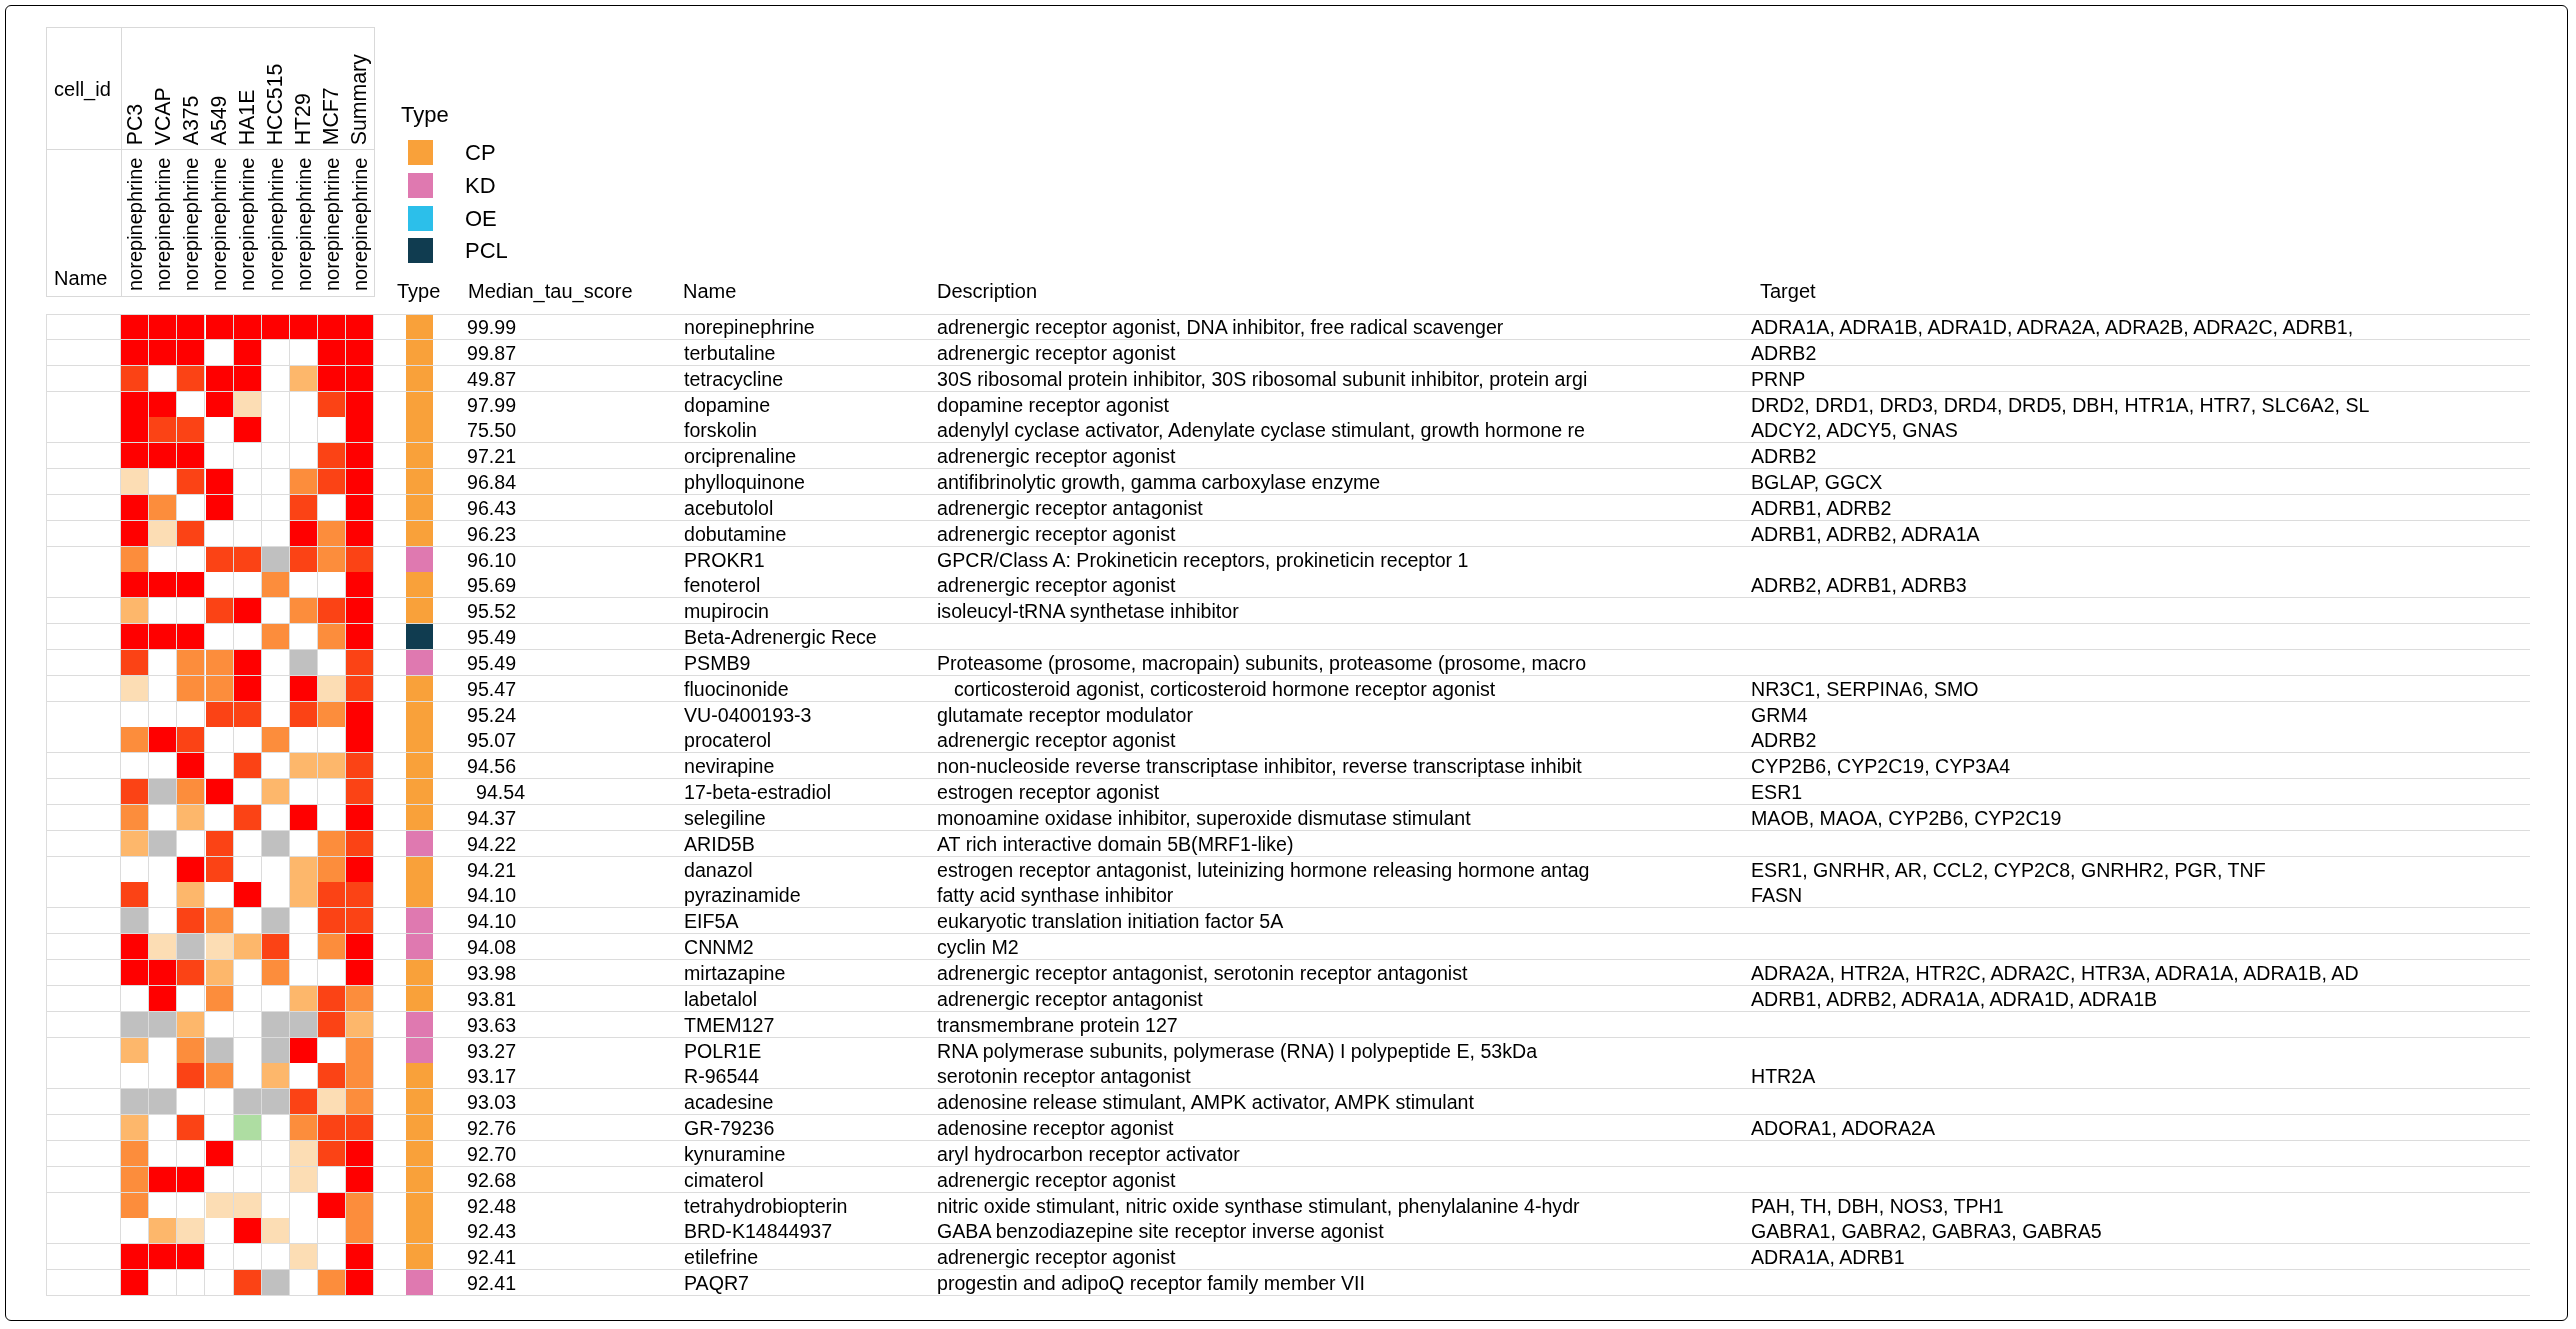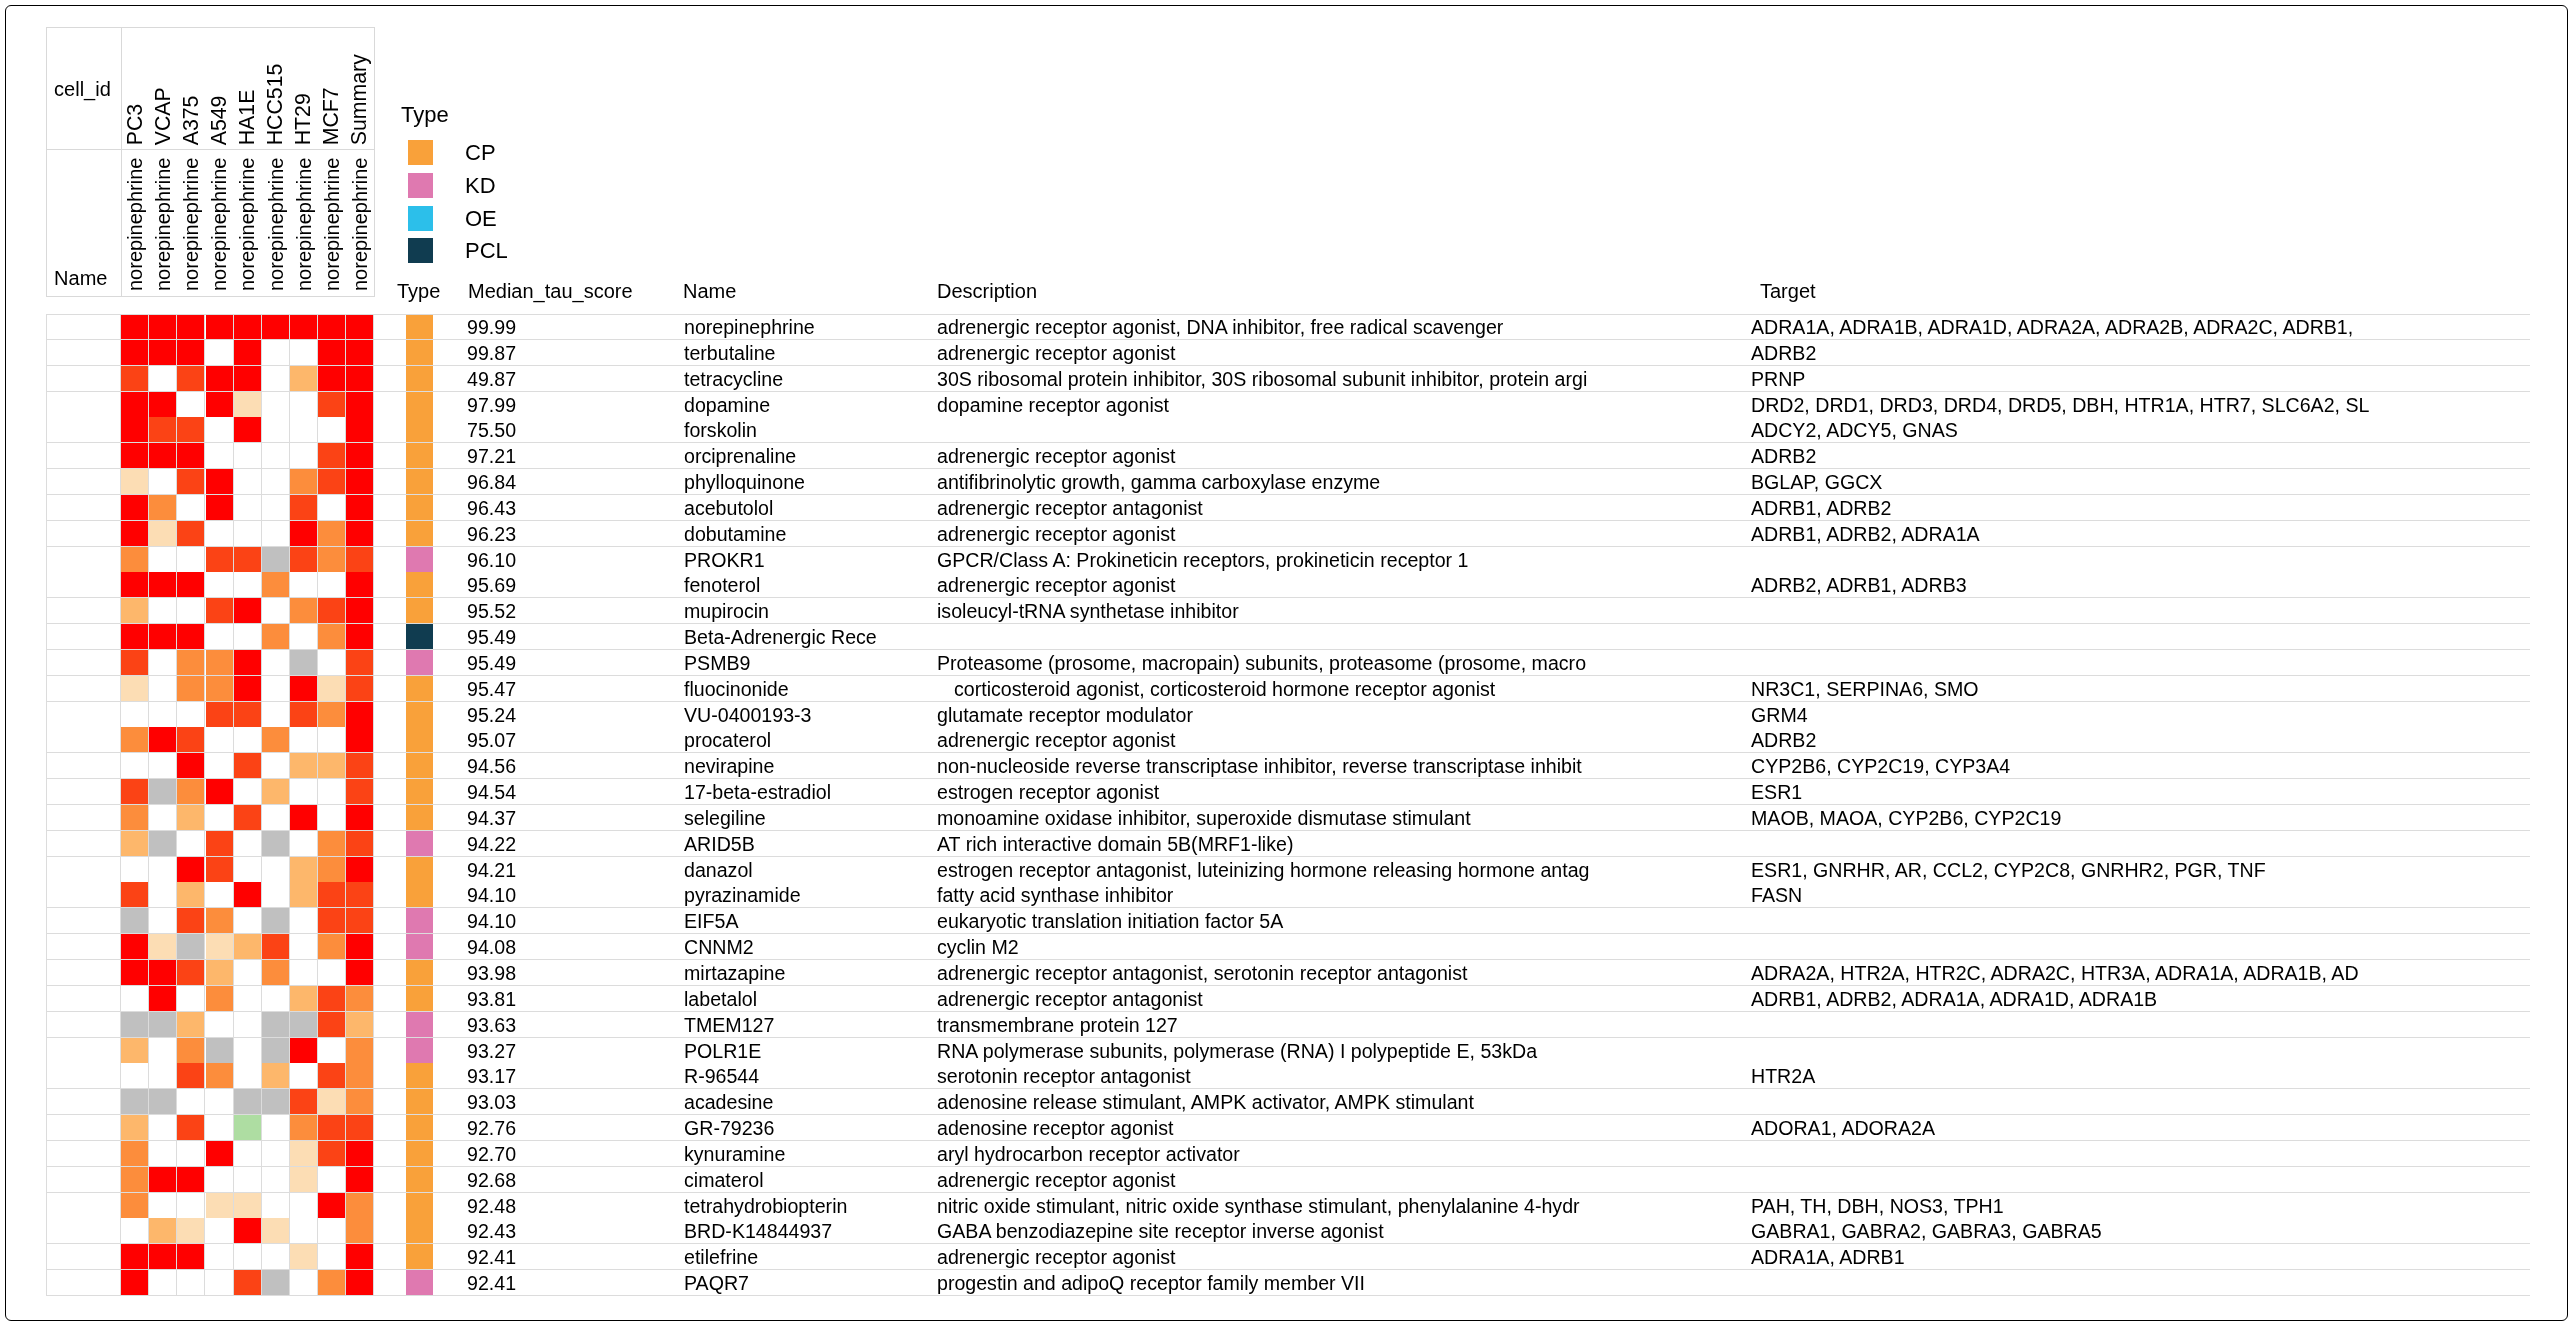--- a/index.html
+++ b/index.html
@@ -182,20 +182,21 @@
       <div class="hcell" style="left: 131px; background: rgb(251, 67, 21);"></div>
       <div class="hcell" style="left: 160px; background: rgb(255, 255, 255);"></div>
       <div class="hcell" style="left: 188px; background: rgb(255, 0, 0);"></div>
       <div class="hcell" style="left: 216px; background: rgb(255, 255, 255);"></div>
       <div class="hcell" style="left: 244px; background: rgb(255, 255, 255);"></div>
       <div class="hcell" style="left: 272px; background: rgb(255, 255, 255);"></div>
       <div class="hcell" style="left: 300px; background: rgb(255, 0, 0);"></div>
       <div class="swatch" style="background: rgb(249, 161, 58);"></div>
       <span class="rtext" style="left: 421px;">75.50</span>
       <span class="rtext" style="left: 638px;">forskolin</span>
+      <span class="rtext" style="left: 891px;">adenylyl cyclase activator, Adenylate cyclase stimulant, growth hormone re</span>
       <span class="rtext" style="left: 1705px;">ADCY2, ADCY5, GNAS</span>
     </div>
     <div class="row" style="top: 443px;">
       <div class="rname"></div>
       <div class="hcell" style="left: 75px; background: rgb(255, 0, 0);"></div>
       <div class="hcell" style="left: 103px; background: rgb(255, 0, 0);"></div>
       <div class="hcell" style="left: 131px; background: rgb(255, 0, 0);"></div>
       <div class="hcell" style="left: 160px; background: rgb(255, 255, 255);"></div>
       <div class="hcell" style="left: 188px; background: rgb(255, 255, 255);"></div>
       <div class="hcell" style="left: 216px; background: rgb(255, 255, 255);"></div>
@@ -417,21 +418,21 @@
       <div class="hcell" style="left: 75px; background: rgb(251, 67, 21);"></div>
       <div class="hcell" style="left: 103px; background: rgb(192, 192, 192);"></div>
       <div class="hcell" style="left: 131px; background: rgb(252, 141, 60);"></div>
       <div class="hcell" style="left: 160px; background: rgb(255, 0, 0);"></div>
       <div class="hcell" style="left: 188px; background: rgb(255, 255, 255);"></div>
       <div class="hcell" style="left: 216px; background: rgb(253, 183, 107);"></div>
       <div class="hcell" style="left: 244px; background: rgb(255, 255, 255);"></div>
       <div class="hcell" style="left: 272px; background: rgb(255, 255, 255);"></div>
       <div class="hcell" style="left: 300px; background: rgb(251, 67, 21);"></div>
       <div class="swatch" style="background: rgb(249, 161, 58);"></div>
-      <span class="rtext" style="left: 421px; text-align: center;">94.54</span>
+      <span class="rtext" style="left: 430px; text-align: center;">94.54</span>
       <span class="rtext" style="left: 638px;">17-beta-estradiol</span>
       <span class="rtext" style="left: 891px;">estrogen receptor agonist</span>
       <span class="rtext" style="left: 1705px;">ESR1</span>
     </div>
     <div class="row" style="top: 805px;">
       <div class="rname"></div>
       <div class="hcell" style="left: 75px; background: rgb(252, 141, 60);"></div>
       <div class="hcell" style="left: 103px; background: rgb(255, 255, 255);"></div>
       <div class="hcell" style="left: 131px; background: rgb(253, 183, 107);"></div>
       <div class="hcell" style="left: 160px; background: rgb(255, 255, 255);"></div>

